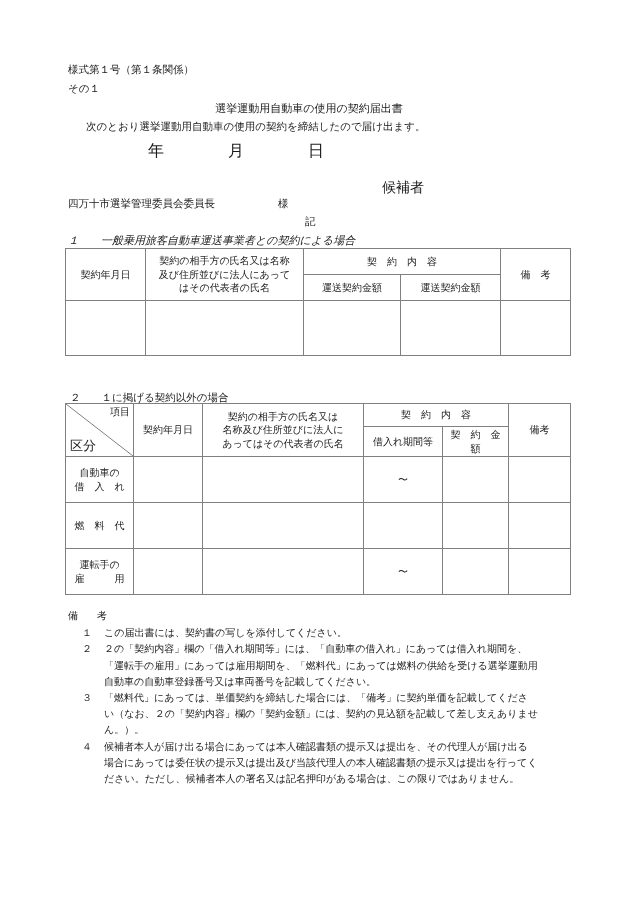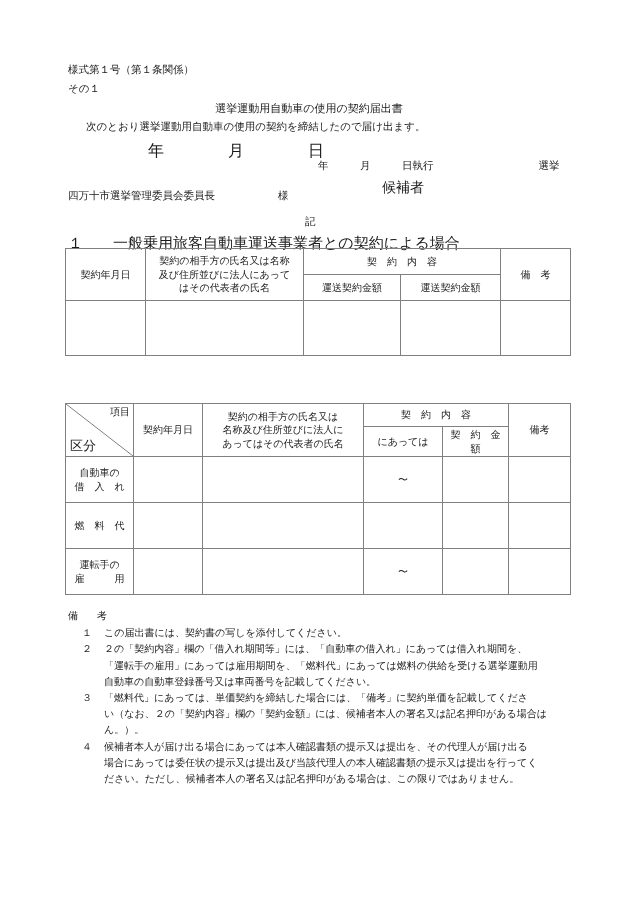--- a/index.html
+++ b/index.html
@@ -29,24 +29,24 @@
     white-space: pre;
   }
   #form-no     { left: 68px;  top: 62px;  font-size: 10.5px; }
   #sub-no      { left: 68px;  top: 81px;  font-size: 10.5px; }
   #doc-title   { left: 0;     top: 100px; width: 630px; text-align: center;
                  font-size: 11px; padding-right: 12px; box-sizing: border-box; }
   #lead-text   { left: 86px;  top: 119px; font-size: 10.5px; }
   #date-blank-1{ left: 148px; top: 139px; font-size: 16px; letter-spacing: 0; }
   #exec-line   { left: 318px; top: 158px; font-size: 10.5px; }
   #cand-line   { left: 382px; top: 177px; font-size: 14px; }
-  #addressee   { left: 68px;  top: 188px; font-size: 10.5px; }
+  #addressee   { left: 68px;  top: 196px; font-size: 10.5px; }
   #ki-mark     { left: 305px; top: 214px; font-size: 10.5px; }
 
-  #sec1-head   { left: 68px;  top: 232px; font-size: 15px; }
+  #sec1-head   { left: 68px;  top: 232px; font-size: 11px; font-style: italic; }
   #sec2-head   { left: 70px;  top: 390px; font-size: 10.5px; }
 
   
   .tbl {
     position: absolute;
     border-collapse: collapse;
     table-layout: fixed;
     font-size: 10px;
   }
   .tbl td {
@@ -128,21 +128,20 @@
 </head>
 <body>
 
 <div class="page">
 
   <div class="hdr" id="form-no">様式第１号（第１条関係）</div>
   <div class="hdr" id="sub-no">その１</div>
   <div class="hdr" id="lead-text">次のとおり選挙運動用自動車の使用の契約を締結したので届け出ます。</div>
   <div class="hdr" id="doc-title">選挙運動用自動車の使用の契約届出書</div>
   <div class="hdr" id="date-blank-1">年　　　　月　　　　日</div>
-  <div class="hdr" id="exec-line">年　　　月　　　日執行　　　　　　　　　　選挙</div>
   <div class="hdr" id="cand-line">候補者</div>
   <div class="hdr" id="addressee">四万十市選挙管理委員会委員長　　　　　　様</div>
   <div class="hdr" id="ki-mark">記</div>
 
   <div class="hdr" id="sec1-head">１　　一般乗用旅客自動車運送事業者との契約による場合</div>
 
   <table class="tbl" id="table1">
     <colgroup>
       <col style="width:80px">
       <col style="width:158px">
@@ -166,20 +165,21 @@
       <tr class="r-blank">
         <td></td>
         <td></td>
         <td></td>
         <td></td>
         <td></td>
       </tr>
     </tbody>
   </table>
 
+  <div class="hdr" id="sec2-head">２　　１に掲げる契約以外の場合</div>
 
   <table class="tbl" id="table2">
     <colgroup>
       <col style="width:68px">
       <col style="width:69px">
       <col style="width:161px">
       <col style="width:79px">
       <col style="width:66px">
       <col style="width:62px">
     </colgroup>
@@ -193,21 +193,21 @@
           <span class="bl">区分</span>
         </td>
         <td rowspan="2">契約年月日</td>
         <td rowspan="2" class="cellwrap txt-just">契約の相手方の氏名又は
 名称及び住所並びに法人に
 あってはその代表者の氏名</td>
         <td colspan="2">契　約　内　容</td>
         <td rowspan="2">備考</td>
       </tr>
       <tr class="r-head">
-        <td>にあっては</td>
+        <td>借入れ期間等</td>
         <td>契　約　金　額</td>
       </tr>
 
       <tr class="r-data">
         <td class="cellwrap">自動車の
 借　入　れ</td>
         <td></td>
         <td></td>
         <td>〜</td>
         <td></td>
@@ -244,21 +244,21 @@
     </div>
     <div class="note">
       <span class="note-num">２</span>
       <span class="note-body">２の「契約内容」欄の「借入れ期間等」には、「自動車の借入れ」にあっては借入れ期間を、
 「運転手の雇用」にあっては雇用期間を、「燃料代」にあっては燃料の供給を受ける選挙運動用
 自動車の自動車登録番号又は車両番号を記載してください。</span>
     </div>
     <div class="note">
       <span class="note-num">３</span>
       <span class="note-body">「燃料代」にあっては、単価契約を締結した場合には、「備考」に契約単価を記載してくださ
-い（なお、２の「契約内容」欄の「契約金額」には、候補者本人の署名又は記名押印がある場合は
+い（なお、２の「契約内容」欄の「契約金額」には、契約の見込額を記載して差し支えありませ
 ん。）。</span>
     </div>
     <div class="note">
       <span class="note-num">４</span>
       <span class="note-body">候補者本人が届け出る場合にあっては本人確認書類の提示又は提出を、その代理人が届け出る
 場合にあっては委任状の提示又は提出及び当該代理人の本人確認書類の提示又は提出を行ってく
 ださい。ただし、候補者本人の署名又は記名押印がある場合は、この限りではありません。</span>
     </div>
   </div>
 

